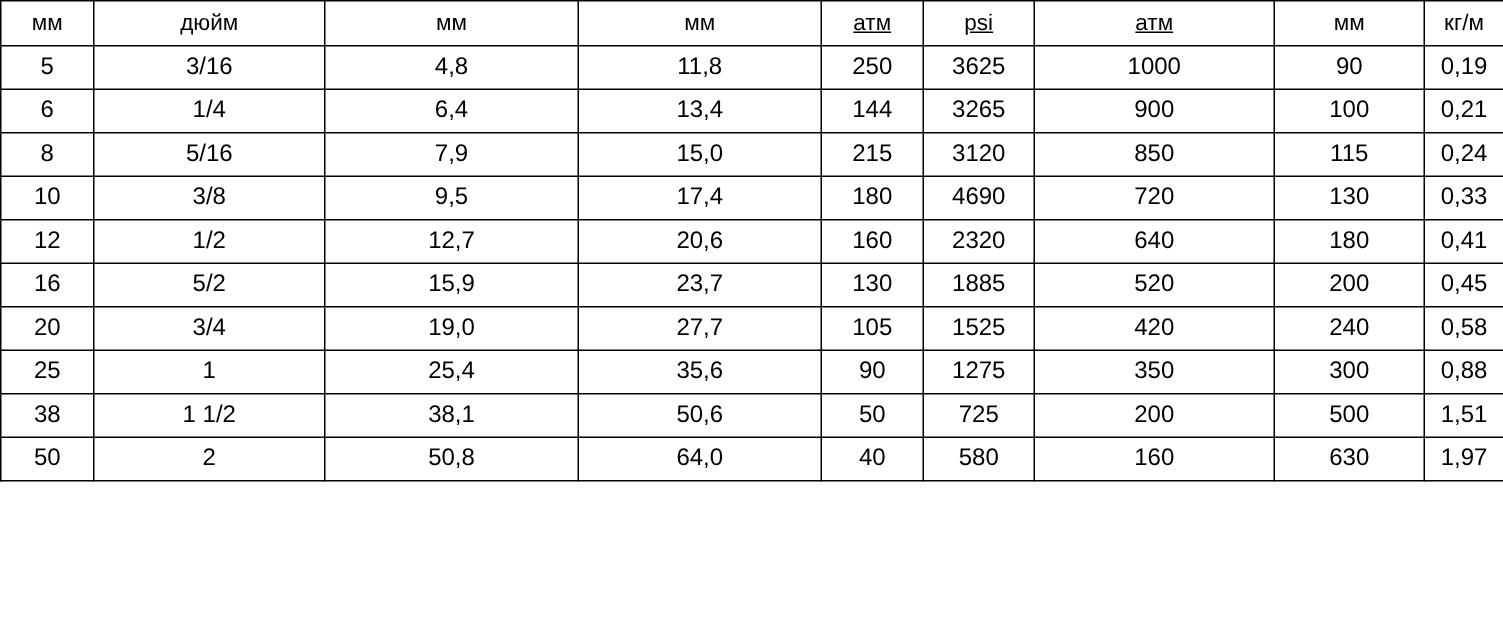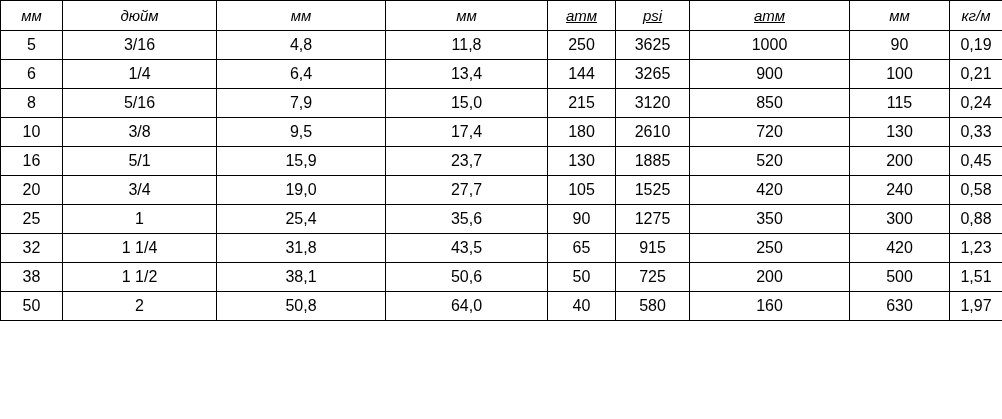--- a/index.html
+++ b/index.html
@@ -33,21 +33,20 @@
     height: 60px;
     padding: 2px 4px;
   }
   .unit-head {
     font-size: 15px;
     font-weight: normal;
     height: 29px;
   }
   .unit-head .u {
     display: inline-block;
-    font-style: italic;
   }
   .u.underline {
     text-decoration: underline;
   }
   .data-row td {
     font-size: 16px;
     height: 28px;
   }
   .data-row.alt td {
     background: #f7f7f7;
@@ -124,28 +123,39 @@
         <td>850</td>
         <td>115</td>
         <td>0,24</td>
       </tr>
       <tr class="data-row">
         <td>10</td>
         <td>3/8</td>
         <td>9,5</td>
         <td>17,4</td>
         <td>180</td>
-        <td>2610</td>
+        <td>4690</td>
         <td>720</td>
         <td>130</td>
         <td>0,33</td>
       </tr>
       <tr class="data-row">
+        <td>12</td>
+        <td>1/2</td>
+        <td>12,7</td>
+        <td>20,6</td>
+        <td>160</td>
+        <td>2320</td>
+        <td>640</td>
+        <td>180</td>
+        <td>0,41</td>
+      </tr>
+      <tr class="data-row">
         <td>16</td>
-        <td>5/1</td>
+        <td>5/2</td>
         <td>15,9</td>
         <td>23,7</td>
         <td>130</td>
         <td>1885</td>
         <td>520</td>
         <td>200</td>
         <td>0,45</td>
       </tr>
       <tr class="data-row">
         <td>20</td>
@@ -161,31 +171,20 @@
       <tr class="data-row">
         <td>25</td>
         <td>1</td>
         <td>25,4</td>
         <td>35,6</td>
         <td>90</td>
         <td>1275</td>
         <td>350</td>
         <td>300</td>
         <td>0,88</td>
-      </tr>
-      <tr class="data-row">
-        <td>32</td>
-        <td>1 1/4</td>
-        <td>31,8</td>
-        <td>43,5</td>
-        <td>65</td>
-        <td>915</td>
-        <td>250</td>
-        <td>420</td>
-        <td>1,23</td>
       </tr>
       <tr class="data-row">
         <td>38</td>
         <td>1 1/2</td>
         <td>38,1</td>
         <td>50,6</td>
         <td>50</td>
         <td>725</td>
         <td>200</td>
         <td>500</td>

